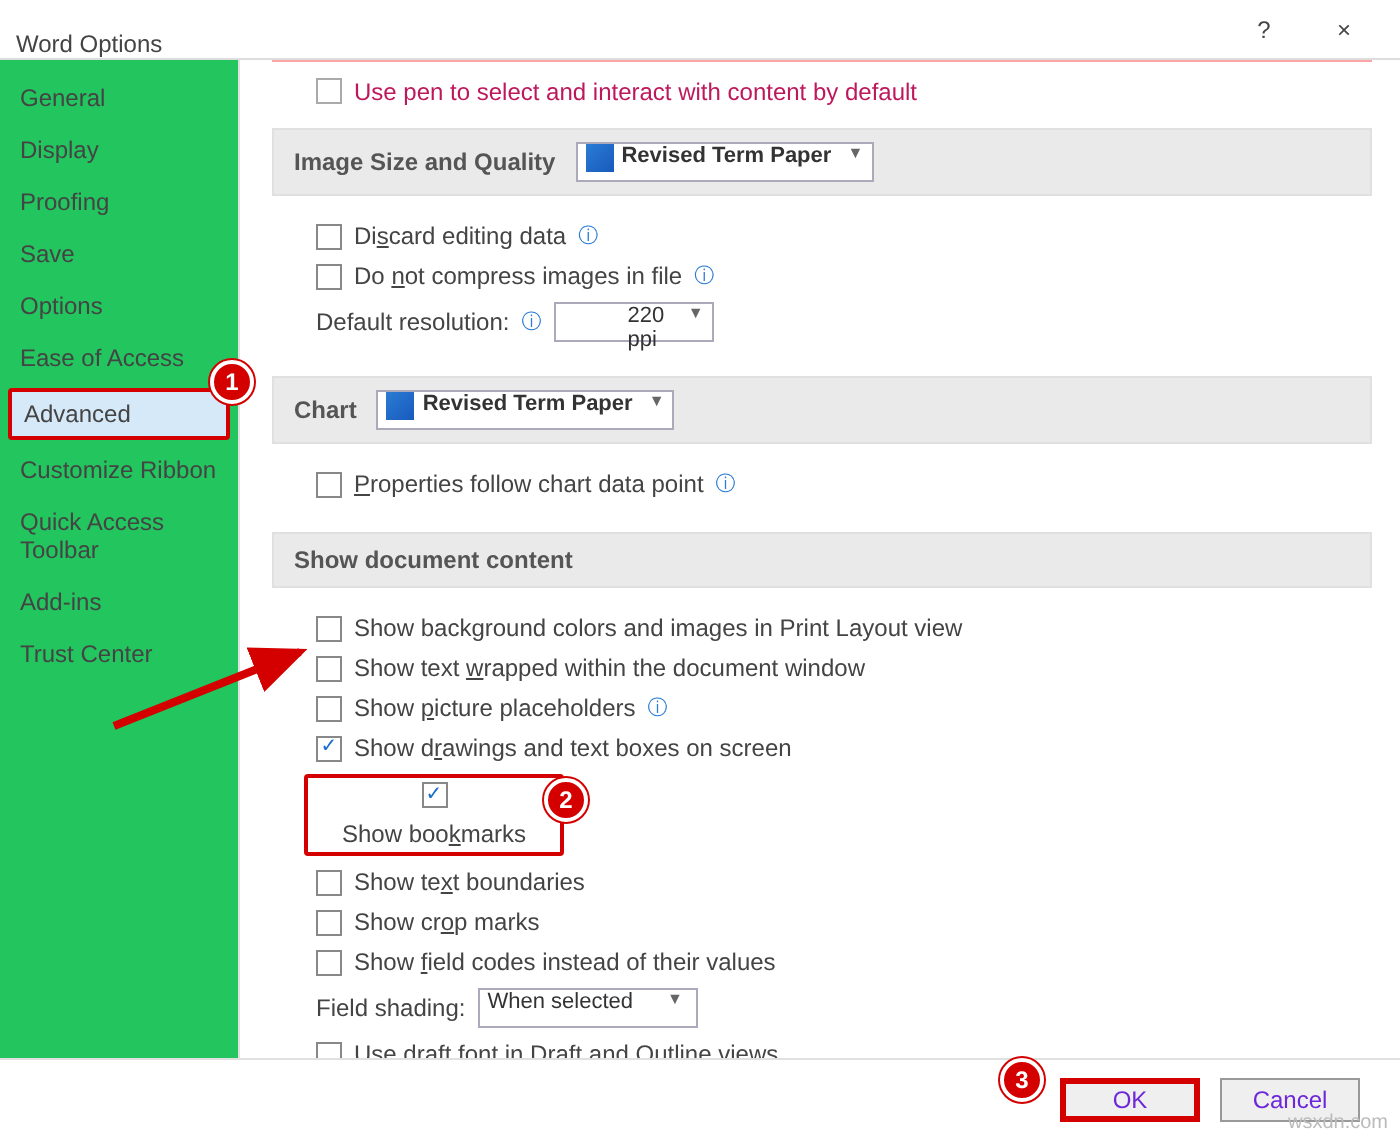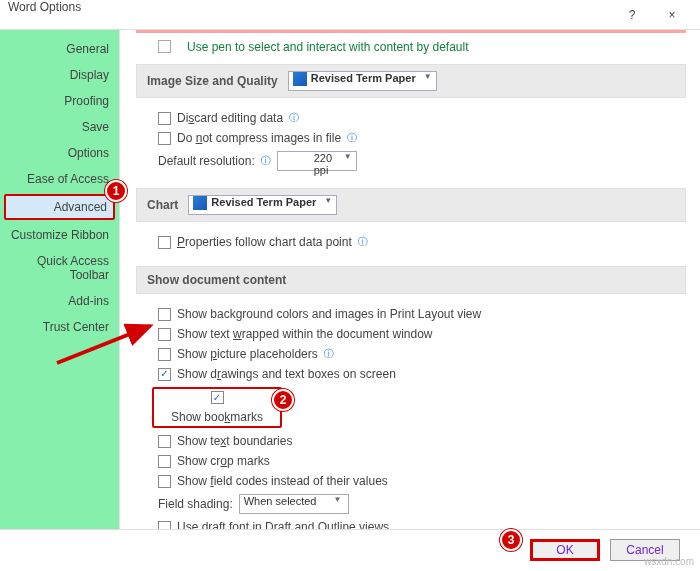--- a/index.html
+++ b/index.html
@@ -1,32 +1,32 @@
 <!DOCTYPE html>
 <html><head>
 <meta charset="utf-8">
 <style>
   * { box-sizing: border-box; font-family: "Segoe UI", Tahoma, sans-serif; }
   body { margin: 0; background: #fff; width: 700px; height: 571px; overflow: hidden; position: relative; }
   
-  .titlebar { height: 30px; background: #fff; border-bottom: 1px solid #ddd; display: flex; align-items: flex-start; padding: 0 8px; }
+  .titlebar { height: 30px; background: #fff; border-bottom: 1px solid #ddd; display: flex; align-items: flex-end; padding: 0 8px; }
   .title { font-size: 12px; color: #444; flex: 1; }
   .tbtn { width: 40px; height: 29px; display: flex; align-items: center; justify-content: center; font-size: 12px; color: #444; }
   
   .dialog-body { display: flex; height: 500px; border-bottom: 1px solid #e0e0e0; }
   
-  .sidebar { width: 120px; border-right: 1px solid #e0e0e0; padding-top: 6px; background: #86efac; text-align: right; }
+  .sidebar { width: 120px; border-right: 1px solid #e0e0e0; padding-top: 6px; background: #22c55e; }
   .side-item { padding: 6px 10px; font-size: 12px; color: #444; cursor: pointer; }
   .side-item.selected { background: #d6e9f8; border: 2px solid #d40000; border-radius: 2px; margin: 2px 4px; padding: 4px 6px; position: relative; }
   
   .marker { width: 22px; height: 22px; border-radius: 50%; background: #d40000; color: #fff; font-size: 12px; font-weight: bold; display: flex; align-items: center; justify-content: center; border: 2px solid #fff; box-shadow: 0 0 0 1px #d40000; position: absolute; }
   
   .content { flex: 1; overflow-y: scroll; padding: 0 14px 0 16px; position: relative; }
   
-  .partial-row { height: 30px; border-top: 3px solid #fca5a5; display: flex; align-items: center; gap: 16px; padding-left: 22px; font-size: 12px; color: #15803d; }
+  .partial-row { height: 30px; border-top: 1px solid #fca5a5; display: flex; align-items: center; gap: 6px; padding-left: 22px; font-size: 12px; color: #be185d; }
   .partial-row .cb { width: 13px; height: 13px; border: 1px solid #aaa; background: #fff; }
   
   .section-header { background: #eaeaea; padding: 6px 10px; font-size: 12px; color: #555; font-weight: bold; display: flex; align-items: center; gap: 10px; margin-top: 4px; border: 1px solid #e0e0e0; }
   
   .dd { display: inline-flex; border: 1px solid #aab; background: #fff; height: 20px; font-size: 11px; color: #333; padding: 0 4px 0 4px; gap: 4px; }
   .dd .caret { font-size: 8px; color: #666; margin-left: 4px; }
   .dd .wicon { width: 14px; height: 14px; background: linear-gradient(135deg,#2b7cd3,#185abd); display:inline-block; }
   
   .opt-block { padding: 10px 0 10px 22px; }
   .row { display: flex; align-items: center; gap: 6px; font-size: 12px; color: #444; padding: 3px 0; }

